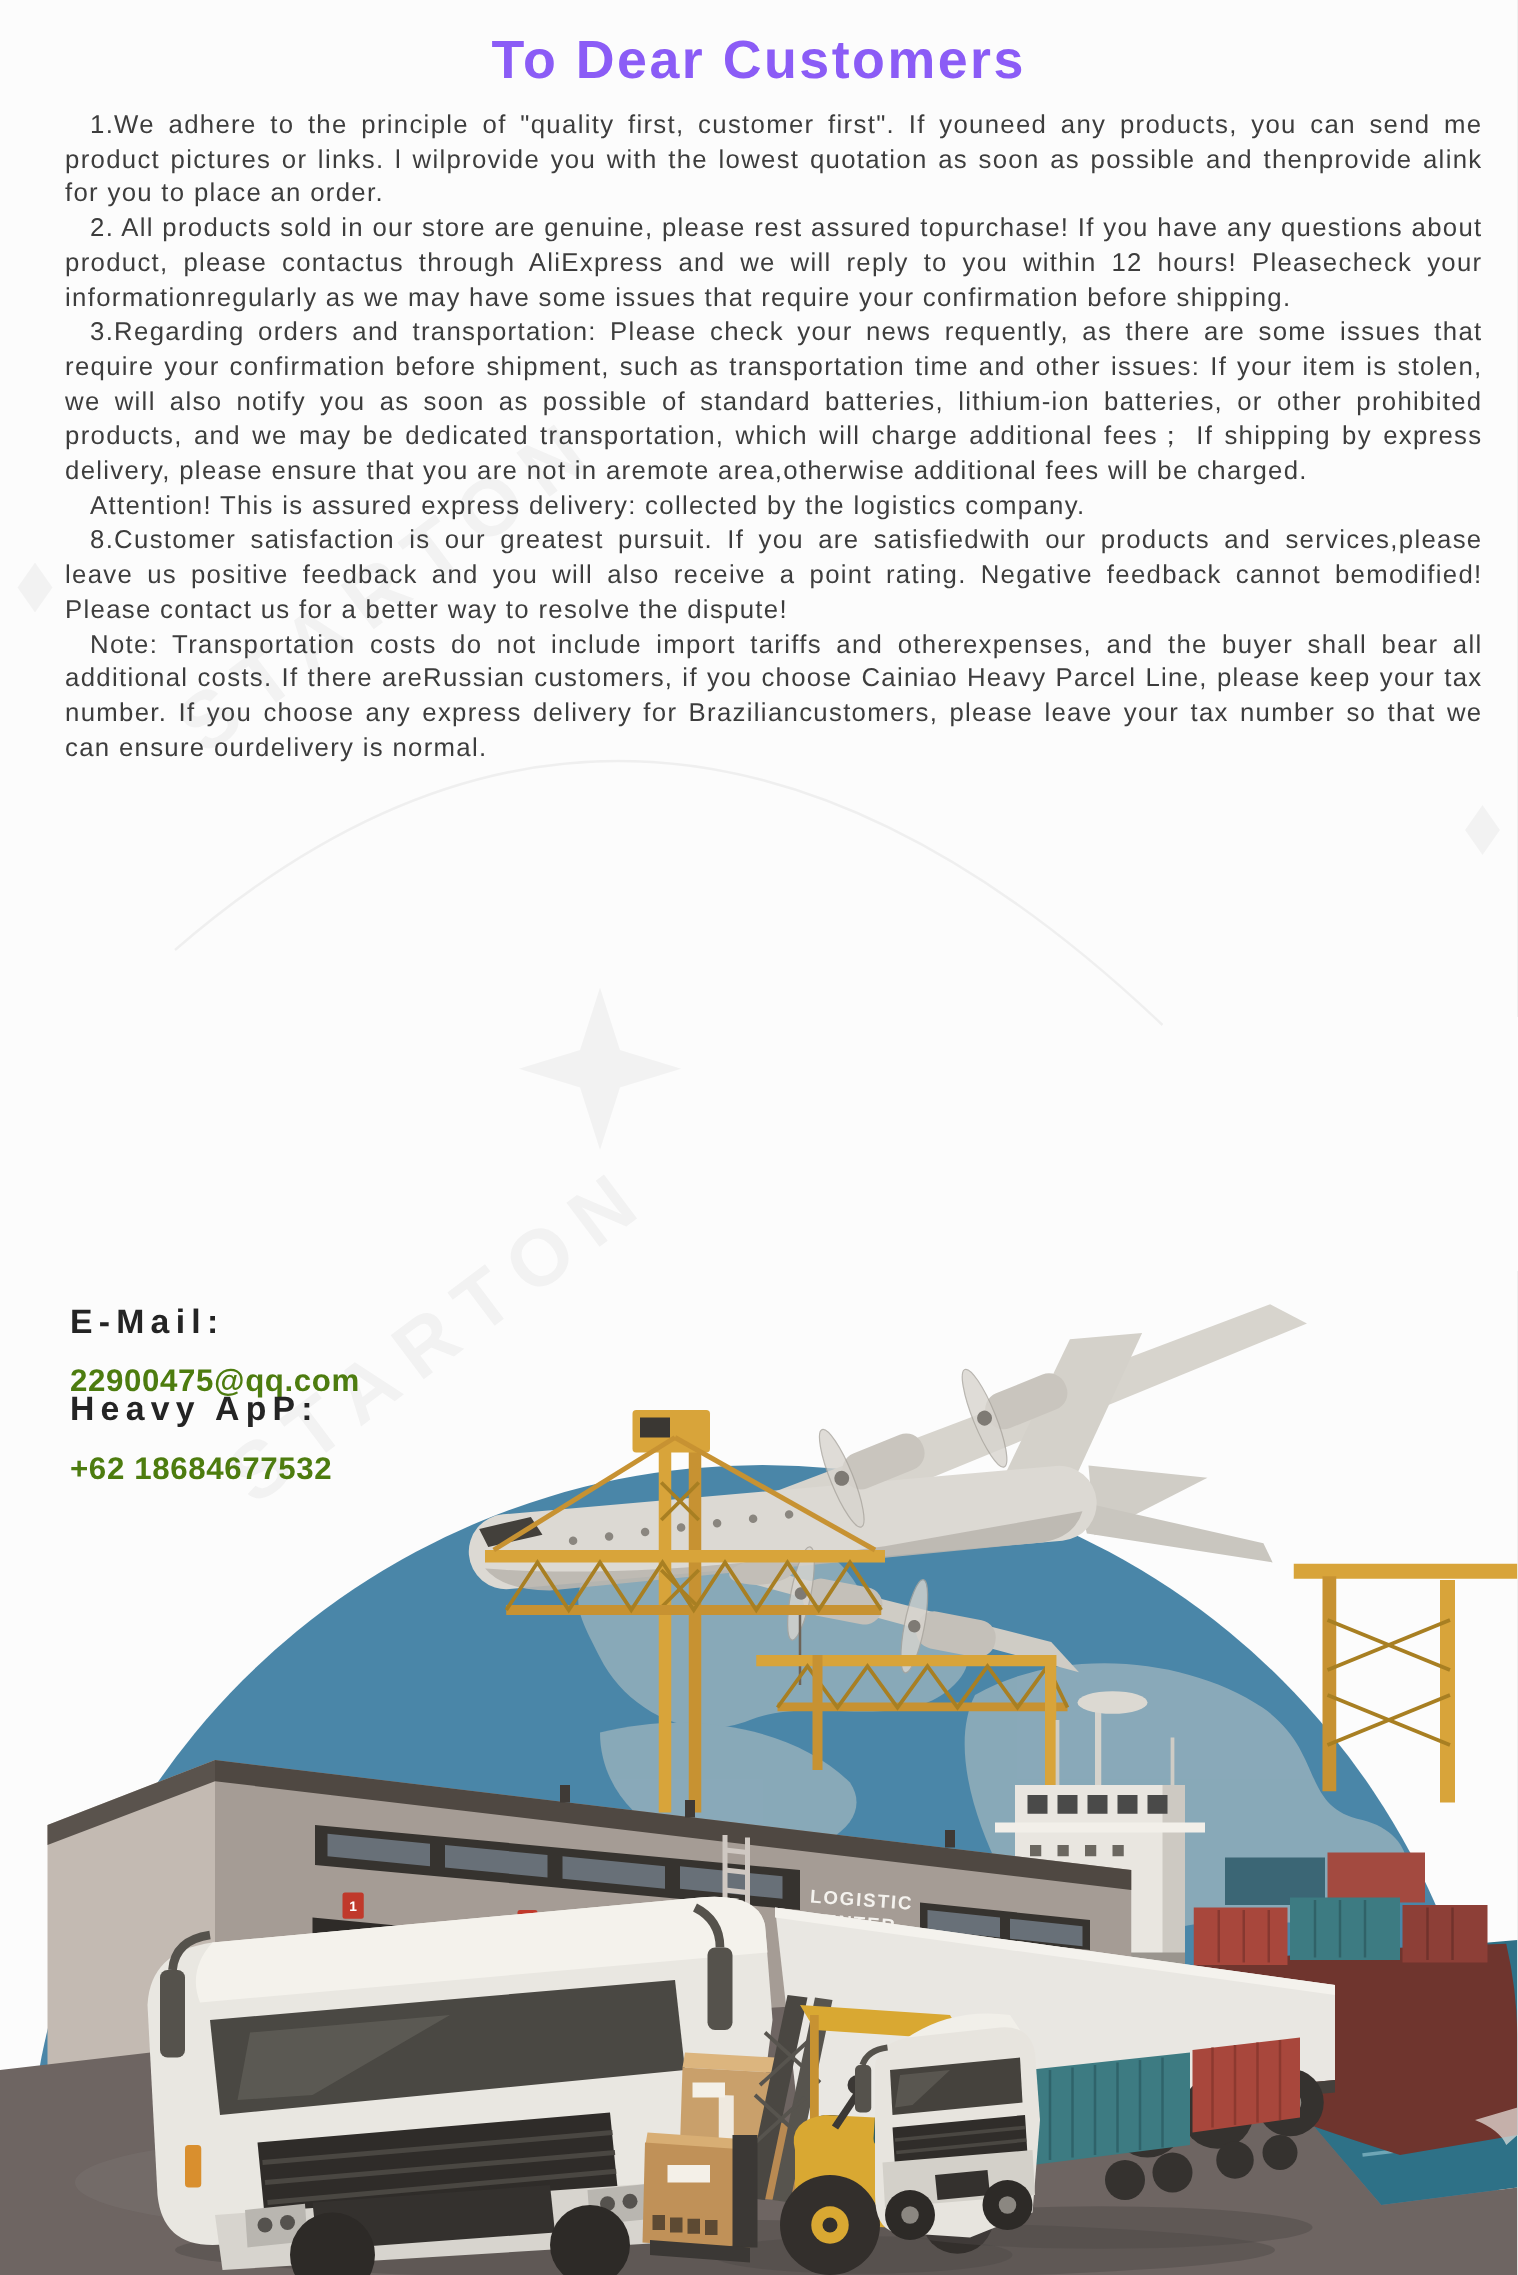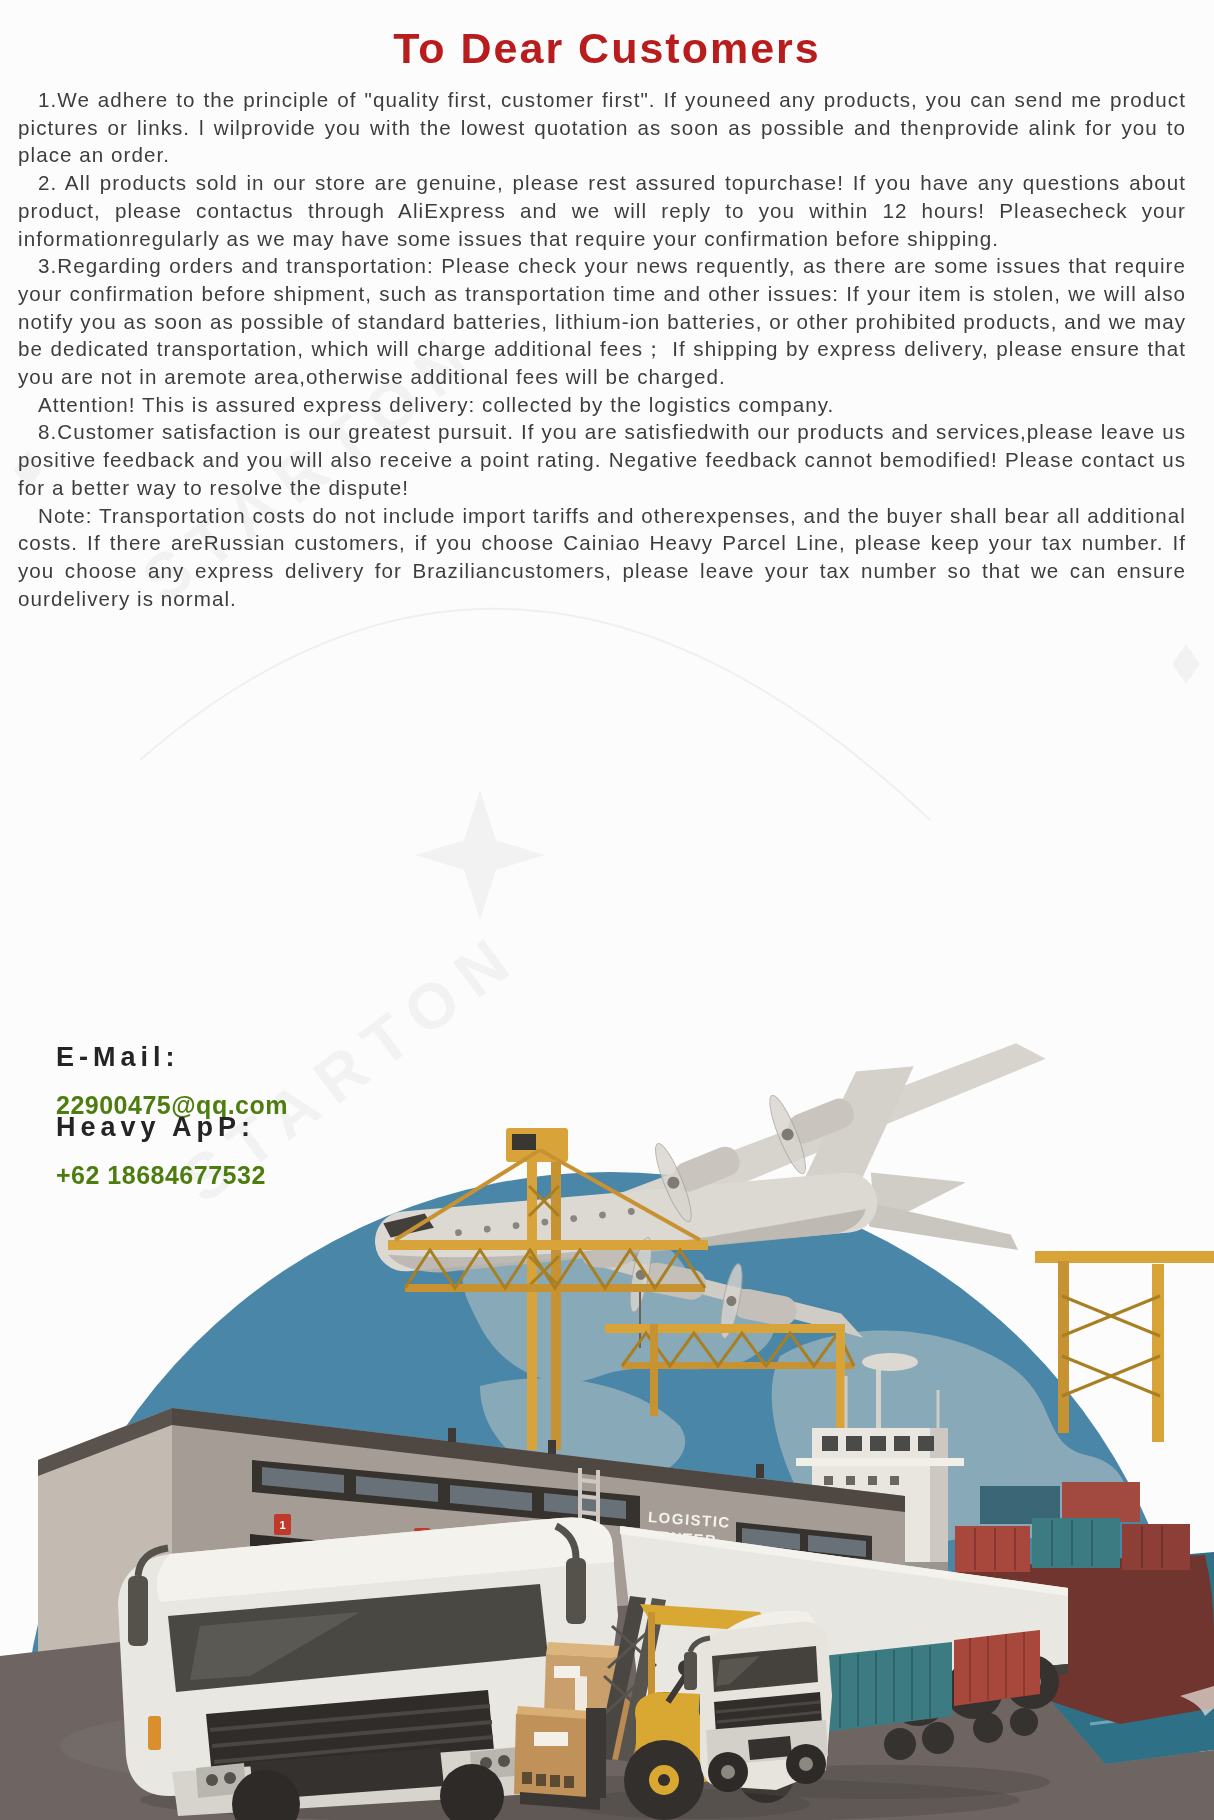--- a/index.html
+++ b/index.html
@@ -13,24 +13,24 @@
     position:absolute; font-size:64px; font-weight:600; letter-spacing:14px;
     color:rgba(60,60,60,0.05); transform:rotate(-37deg); white-space:nowrap;
     pointer-events:none; z-index:0;
   }
   #wm1{left:110px; top:430px;}
   #wm2{left:150px; top:1030px;}
   .wm-shapes{position:absolute; left:0; top:0; z-index:0; pointer-events:none;}
   .page-title{
     position:absolute; left:0; right:0; top:24px; margin:0;
     text-align:center; font-size:43px; font-weight:700; letter-spacing:2px;
-    color:#b91c1c; z-index:2;
+    color:#8b5cf6; z-index:2;
   }
   .content{
-    position:absolute; left:18px; right:28px; top:86px; z-index:2;
+    position:absolute; left:52px; right:28px; top:86px; z-index:2;
     font-size:20.6px; line-height:27.7px; letter-spacing:1.05px;
     text-align:justify;
   }
   .content p{margin:0; text-indent:20px;}
   .contact{
     position:absolute; left:56px; z-index:2; display:flex;
     align-items:baseline; gap:18px; white-space:nowrap;flex-direction:column;
   }
   #contact-email{top:1042px;}
   #contact-whatsapp{top:1112px;}

